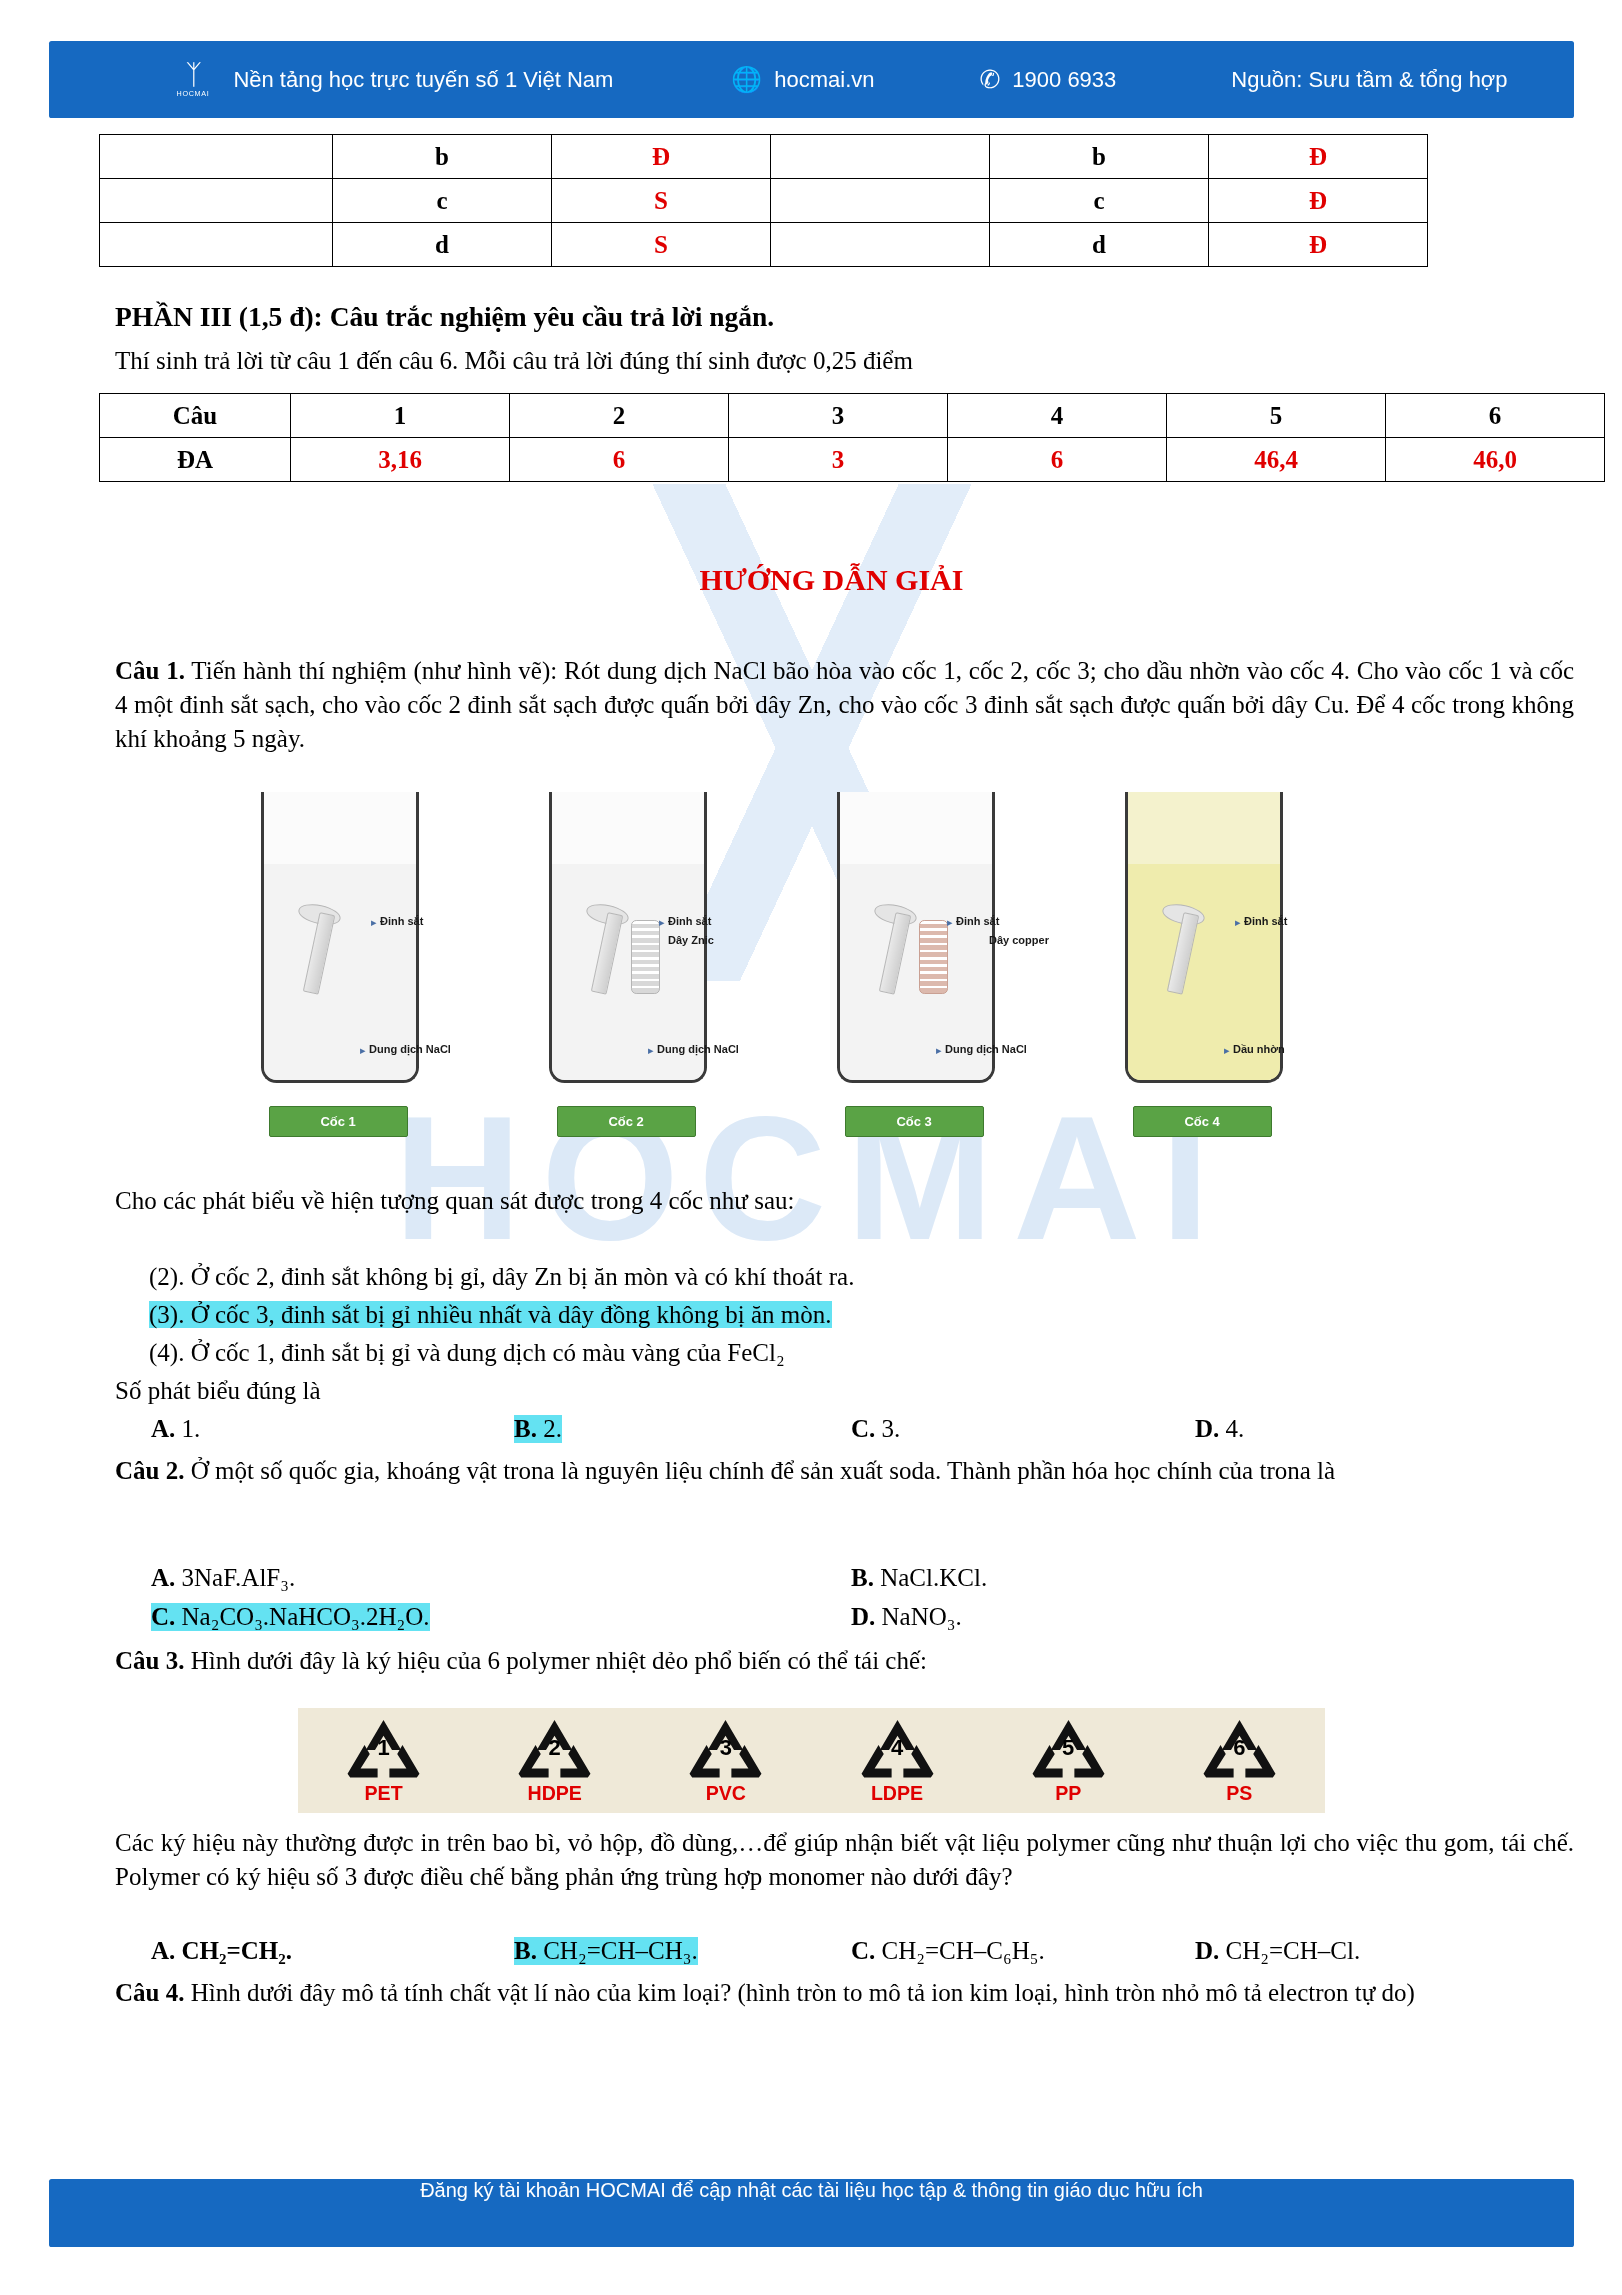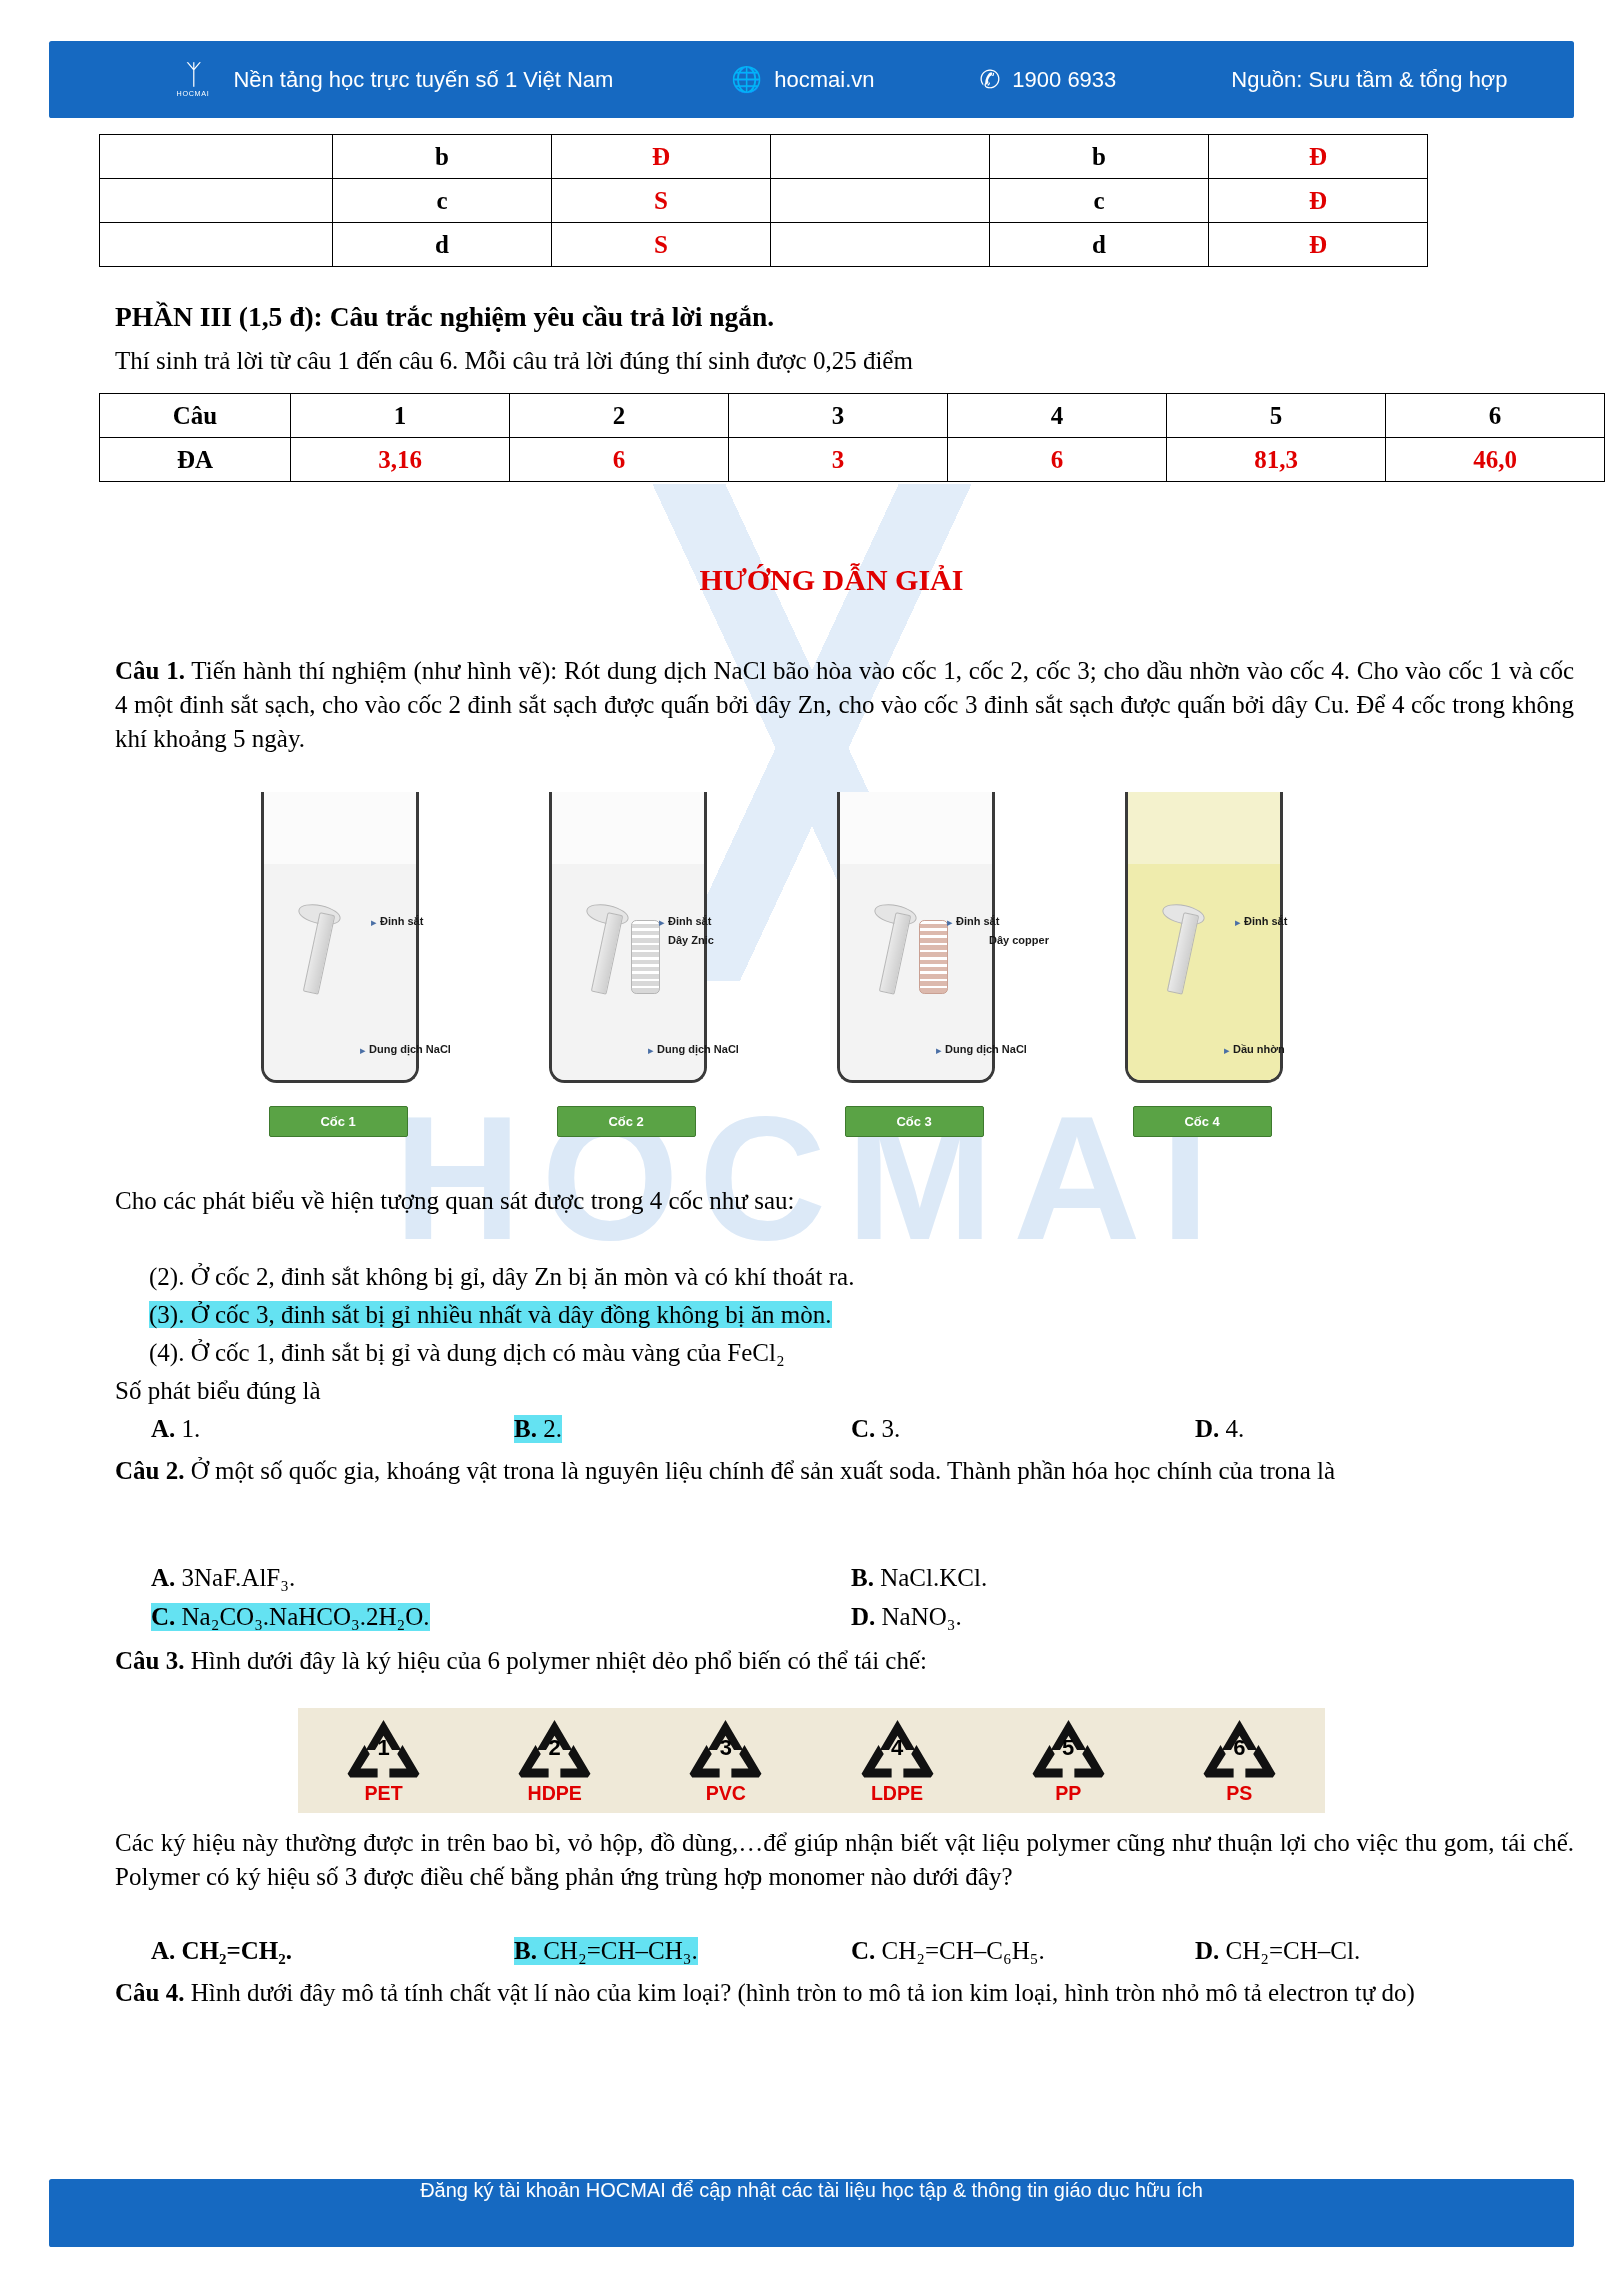--- a/index.html
+++ b/index.html
@@ -248,21 +248,21 @@
       <td class="v">4</td>
       <td class="v">5</td>
       <td class="v">6</td>
     </tr>
     <tr>
       <td class="lbl">ĐA</td>
       <td class="v red">3,16</td>
       <td class="v red">6</td>
       <td class="v red">3</td>
       <td class="v red">6</td>
-      <td class="v red">81,3</td>
+      <td class="v red">46,4</td>
       <td class="v red">46,0</td>
     </tr>
   </tbody>
     </table>
 
   <div class="hdg">HƯỚNG DẪN GIẢI</div>
 
   <div class="para q1">
     <span class="lead">Câu 1.</span>
     <span>Tiến hành thí nghiệm (như hình vẽ): Rót dung dịch NaCl bão hòa vào cốc 1, cốc 2, cốc 3; cho dầu nhờn vào cốc 4. Cho vào cốc 1 và cốc 4 một đinh sắt sạch, cho vào cốc 2 đinh sắt sạch được quấn bởi dây Zn, cho vào cốc 3 đinh sắt sạch được quấn bởi dây Cu. Để 4 cốc trong không khí khoảng 5 ngày.</span>

